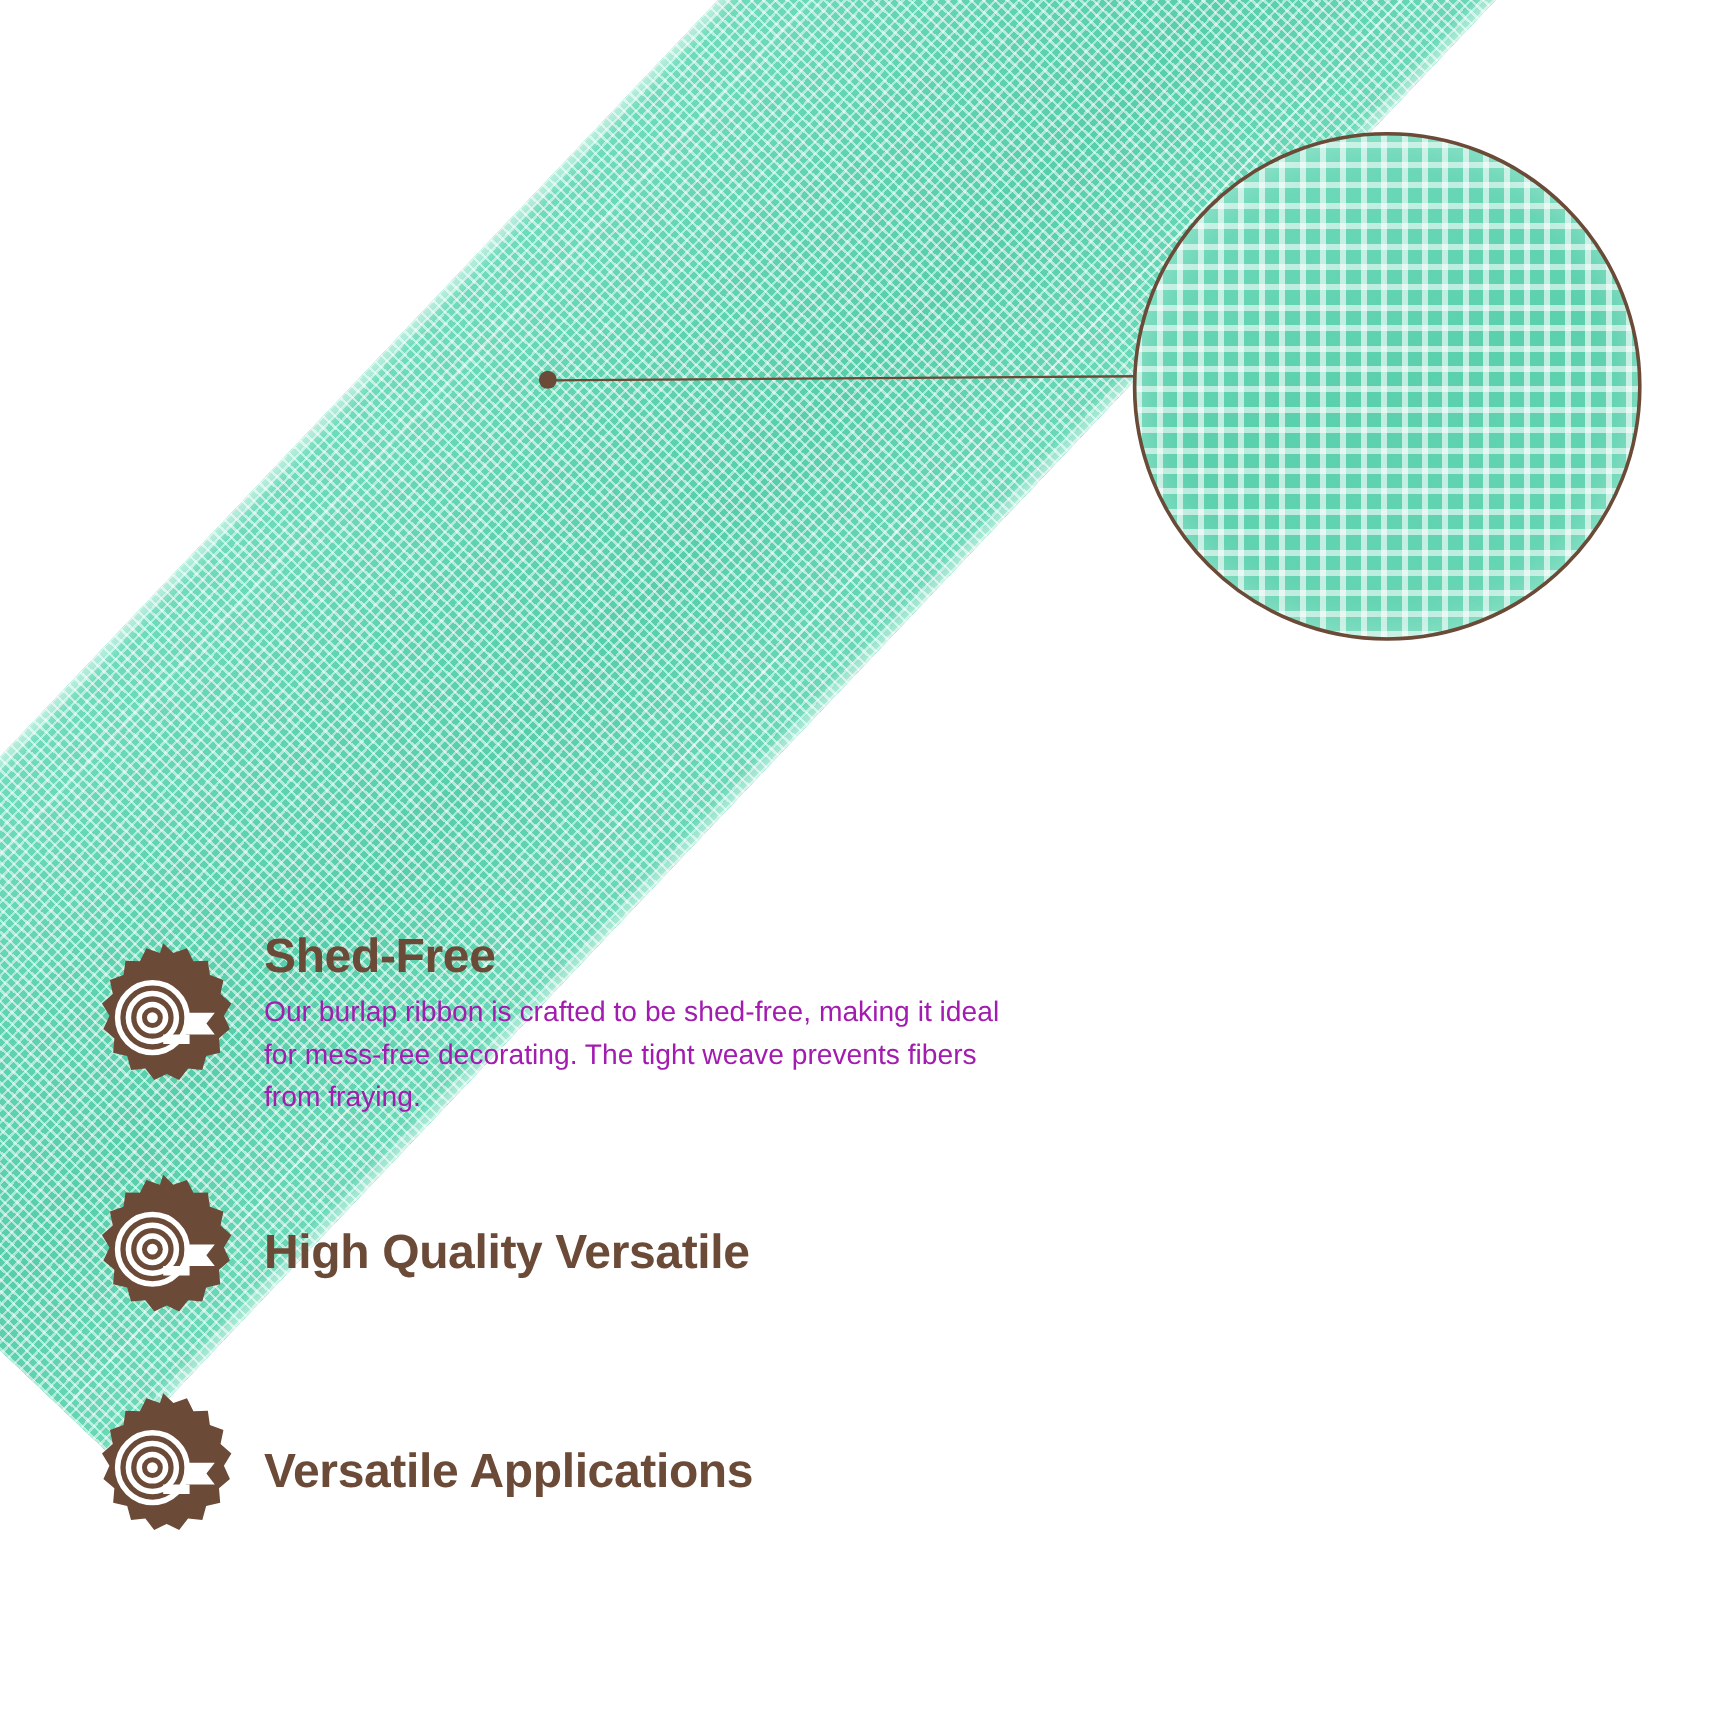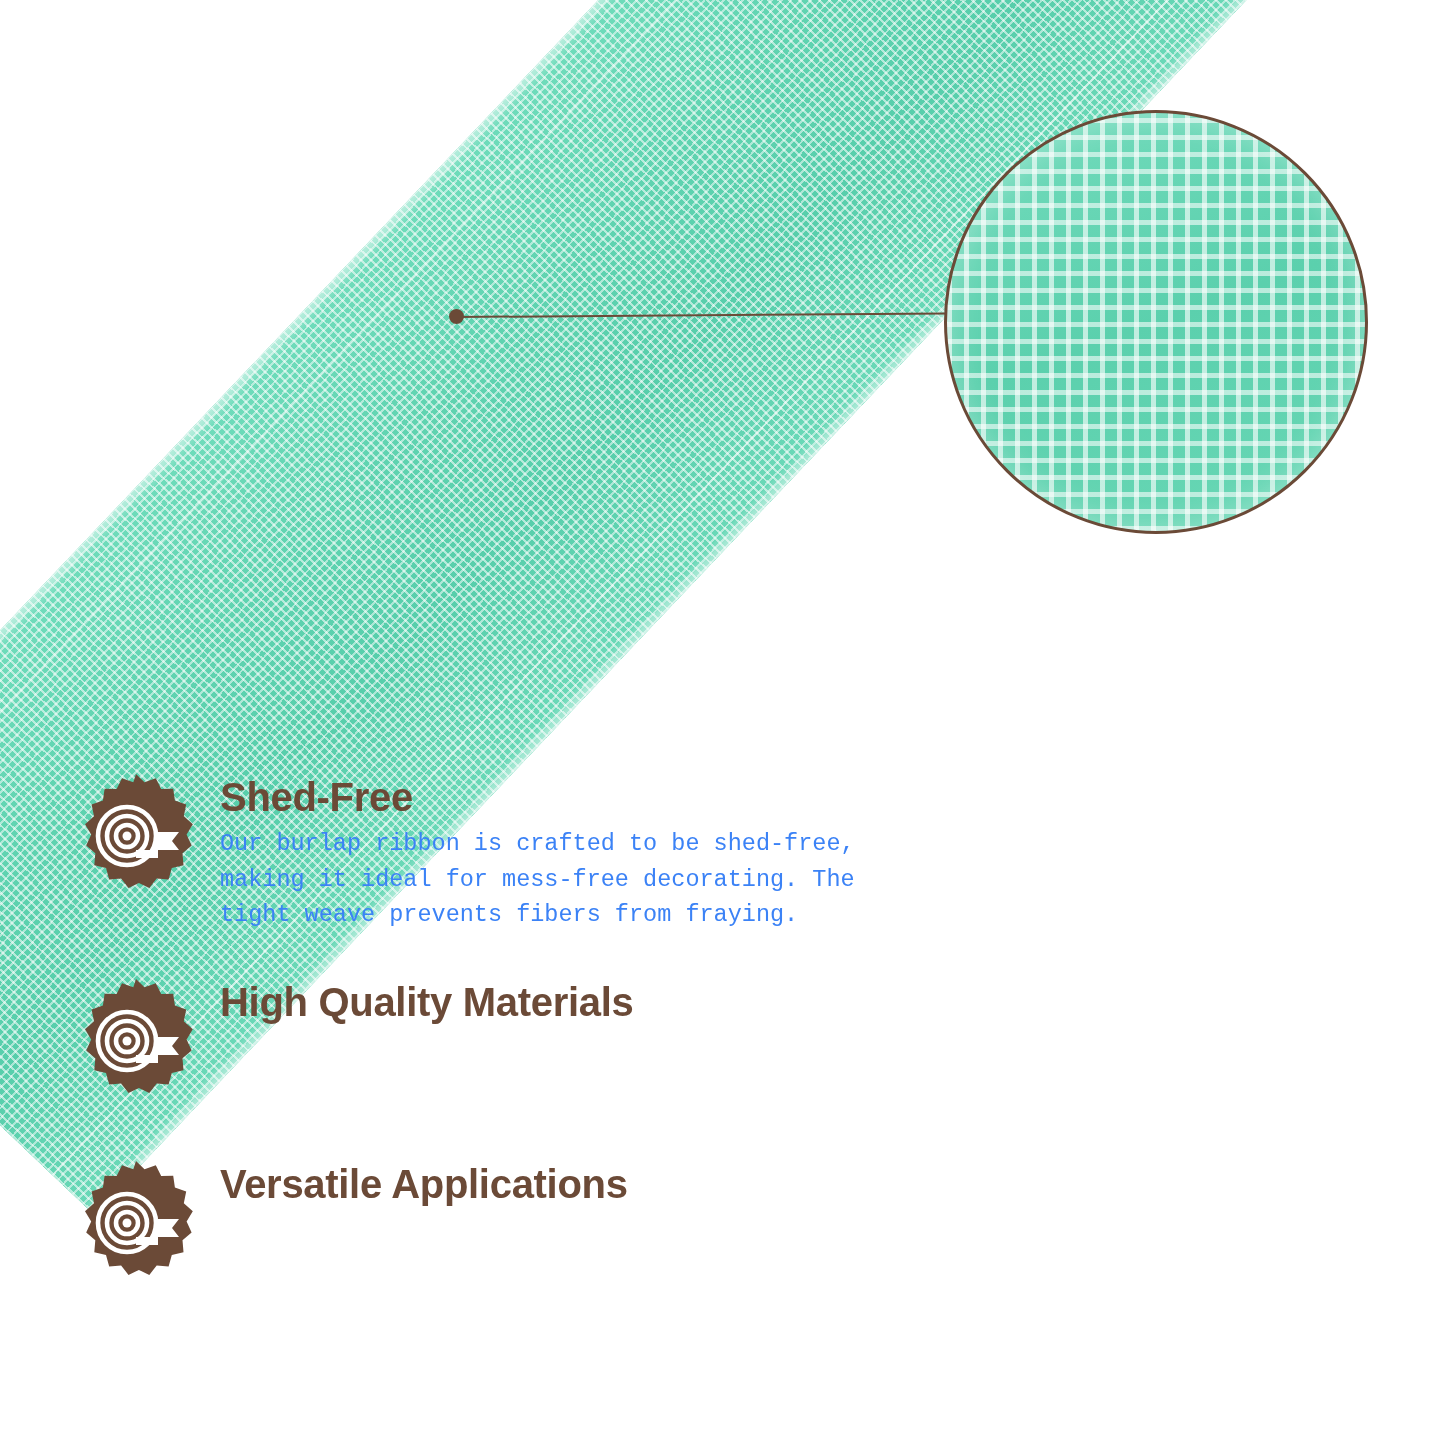--- a/index.html
+++ b/index.html
@@ -106,21 +106,21 @@
 
   
   .features {
     position: absolute;
     left: 66px;
     top: 770px;
     width: 820px;
   }
   .feature {
     display: flex;
-    align-items: flex-start;
+    align-items: center;
     margin-bottom: 42px;
   }
   .badge {
     flex: 0 0 auto;
     width: 140px;
     height: 140px;
     position: relative;
     margin-right: 14px;
   }
   .badge svg { display: block; }
@@ -129,26 +129,25 @@
   }
   .feature-title {
     color: #6b4a37;
     font-weight: bold;
     font-size: 40px;
     line-height: 1.05;
     margin: 0 0 8px 0;
     letter-spacing: -0.3px;
   }
   .feature-body {
-    color: #3b82f6;
+    color: #a21caf;
     font-size: 23.5px;
     line-height: 1.52;
     margin: 0;
     max-width: 640px;
-    font-family: Liberation Mono, monospace;
   }
   .feature.f2 .feature-body { max-width: 560px; }
   .feature.f3 .feature-body { max-width: 640px; }
 </style>
 </head>
 <body>
 
 <div id="stage">
 
   <div class="ribbon-wrap">
@@ -198,21 +197,21 @@
             <circle cx="61" cy="66" r="29"></circle>
             <circle cx="61" cy="66" r="20"></circle>
             <circle cx="61" cy="66" r="11"></circle>
           </g>
           <circle cx="61" cy="66" r="4.5" fill="#ffffff"></circle>
           <path d="M88 62 L113 62 L106 71 L113 80 L88 80 Z" fill="#ffffff"></path>
           <path d="M70 88 L92 88 L92 80 L70 80 Z" fill="#ffffff"></path>
         </svg>
       </div>
       <div class="feature-text">
-        <h3 class="feature-title">High Quality Materials</h3>
+        <h3 class="feature-title">High Quality Versatile</h3>
       </div>
     </div>
 
     <div class="feature f3">
       <div class="badge">
         <svg width="140" height="140" viewBox="0 0 140 140" aria-hidden="true">
           <g fill="#6b4a37">
             <path d="M70 4 L78.5 12.2 L89.8 8.3 L95.2 19 L107.2 18.7 L108.9 30.6 L120.2 34.6 L117.8 46.3 L126.8 54.2 L120.6 64.5 L125.6 75.4 L116.5 83.2 L117.5 95.2 L105.8 98 L102.6 109.6 L90.7 108.5 L83.3 117.9 L72.9 112.9 L62.5 117.9 L55.1 108.5 L43.2 109.6 L40 98 L28.3 95.2 L29.3 83.2 L20.2 75.4 L25.2 64.5 L19 54.2 L28 46.3 L25.6 34.6 L36.9 30.6 L38.6 18.7 L50.6 19 L56 8.3 L67.3 12.2 Z"></path>
           </g>
           <g fill="none" stroke="#ffffff" stroke-width="4.6">

